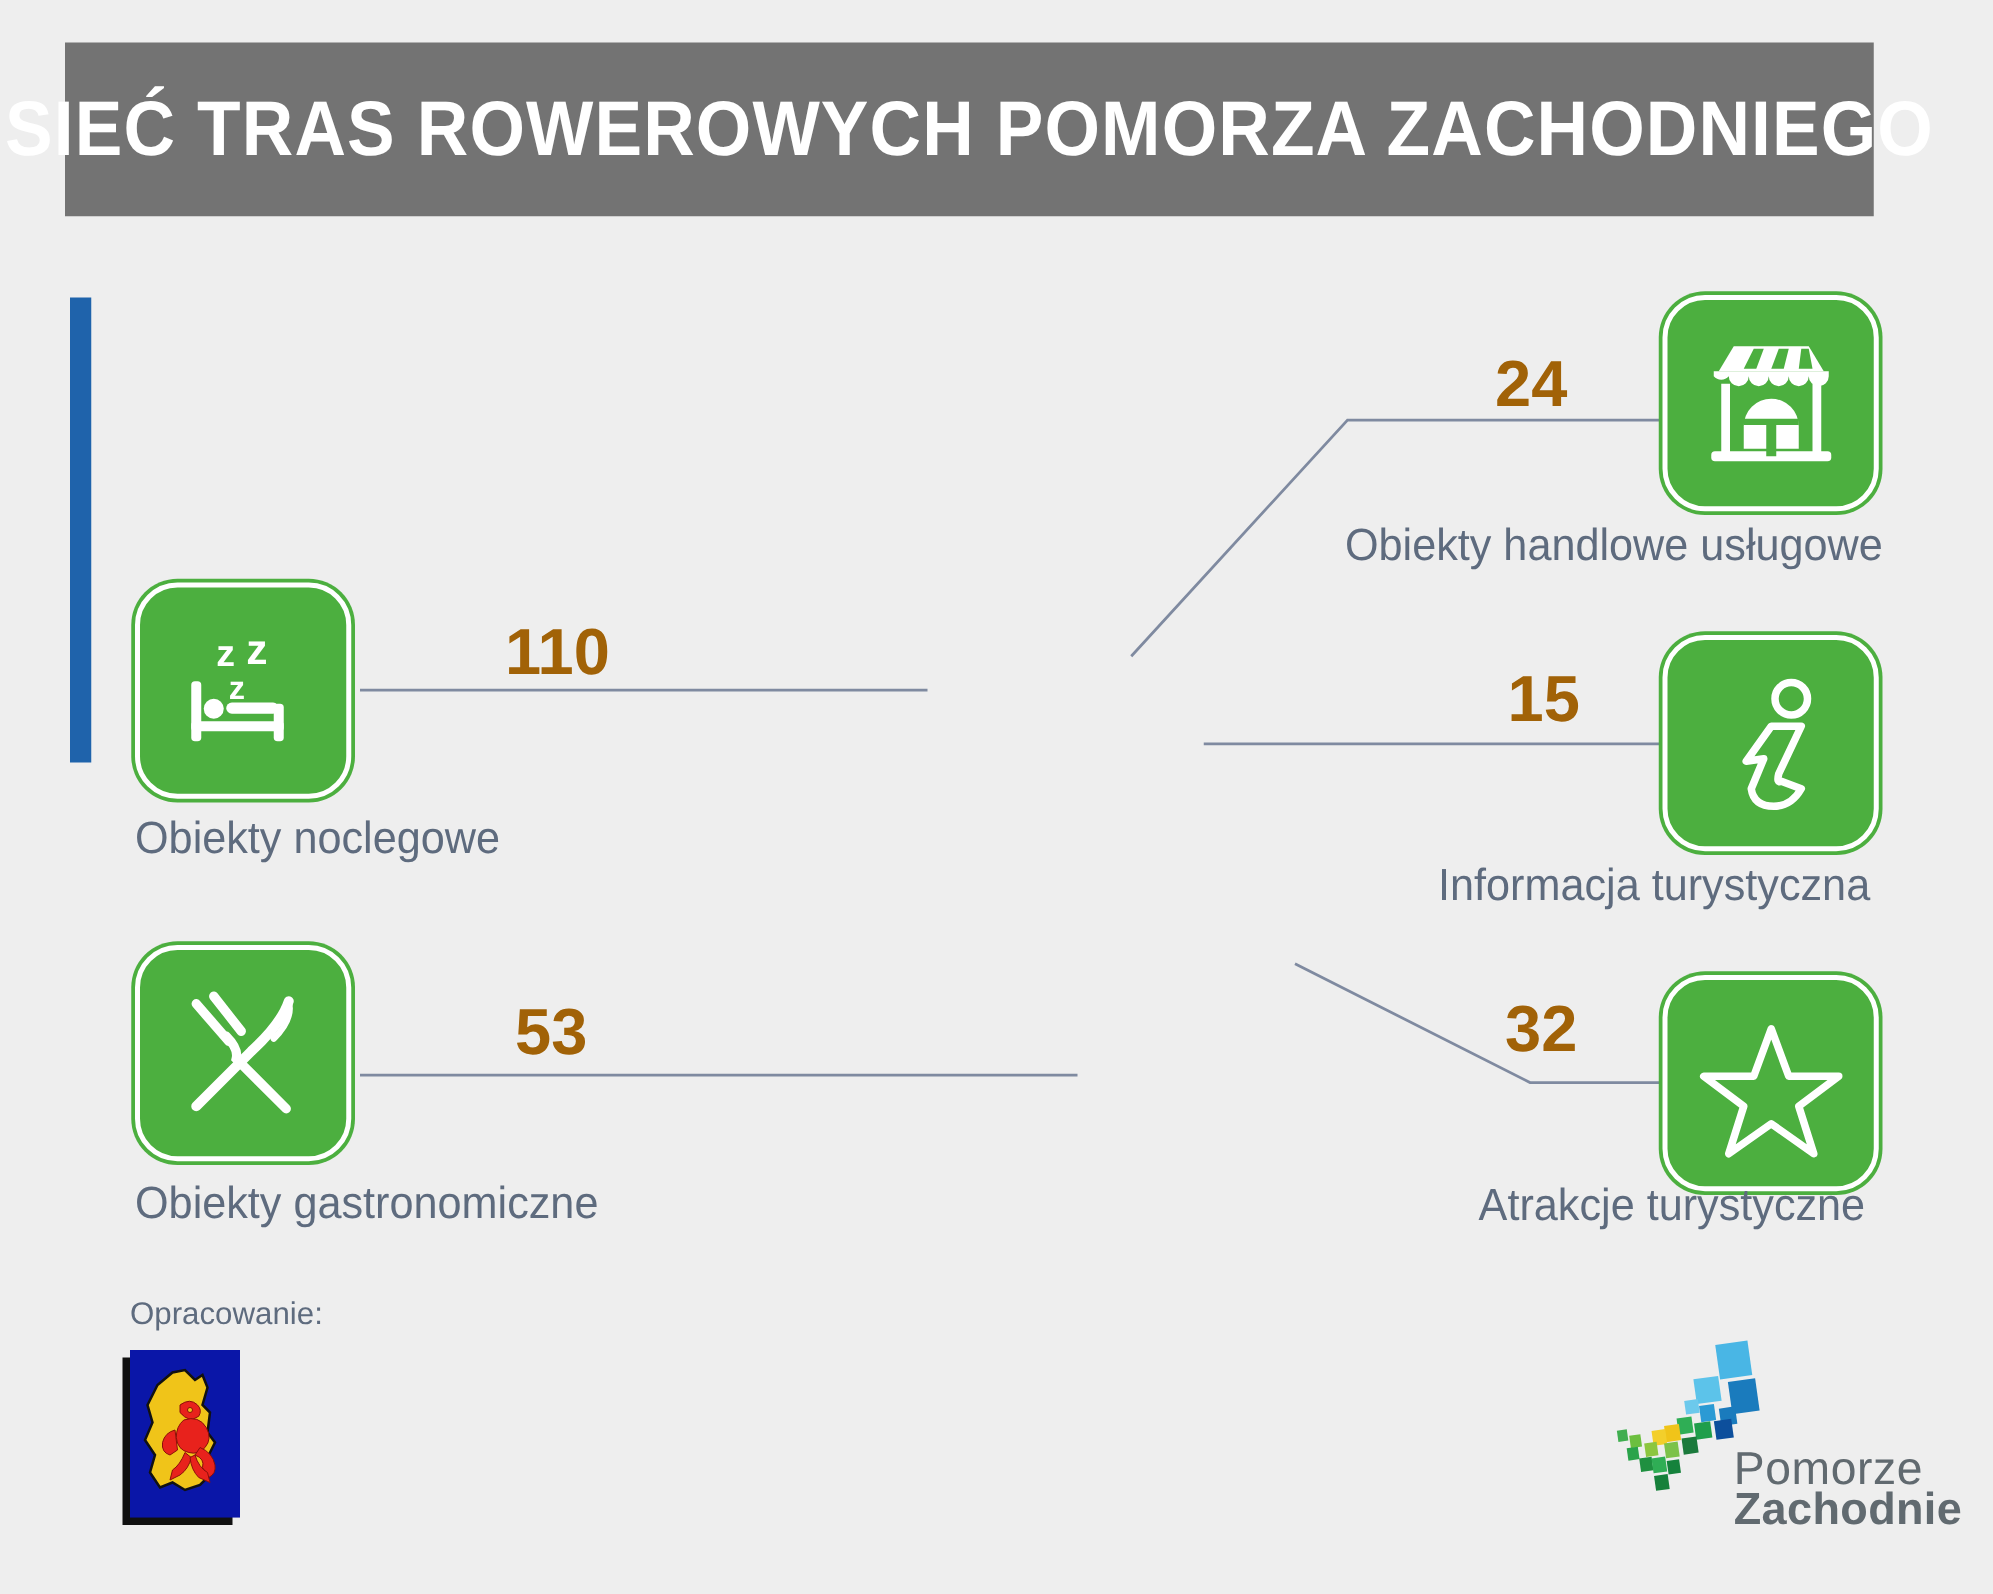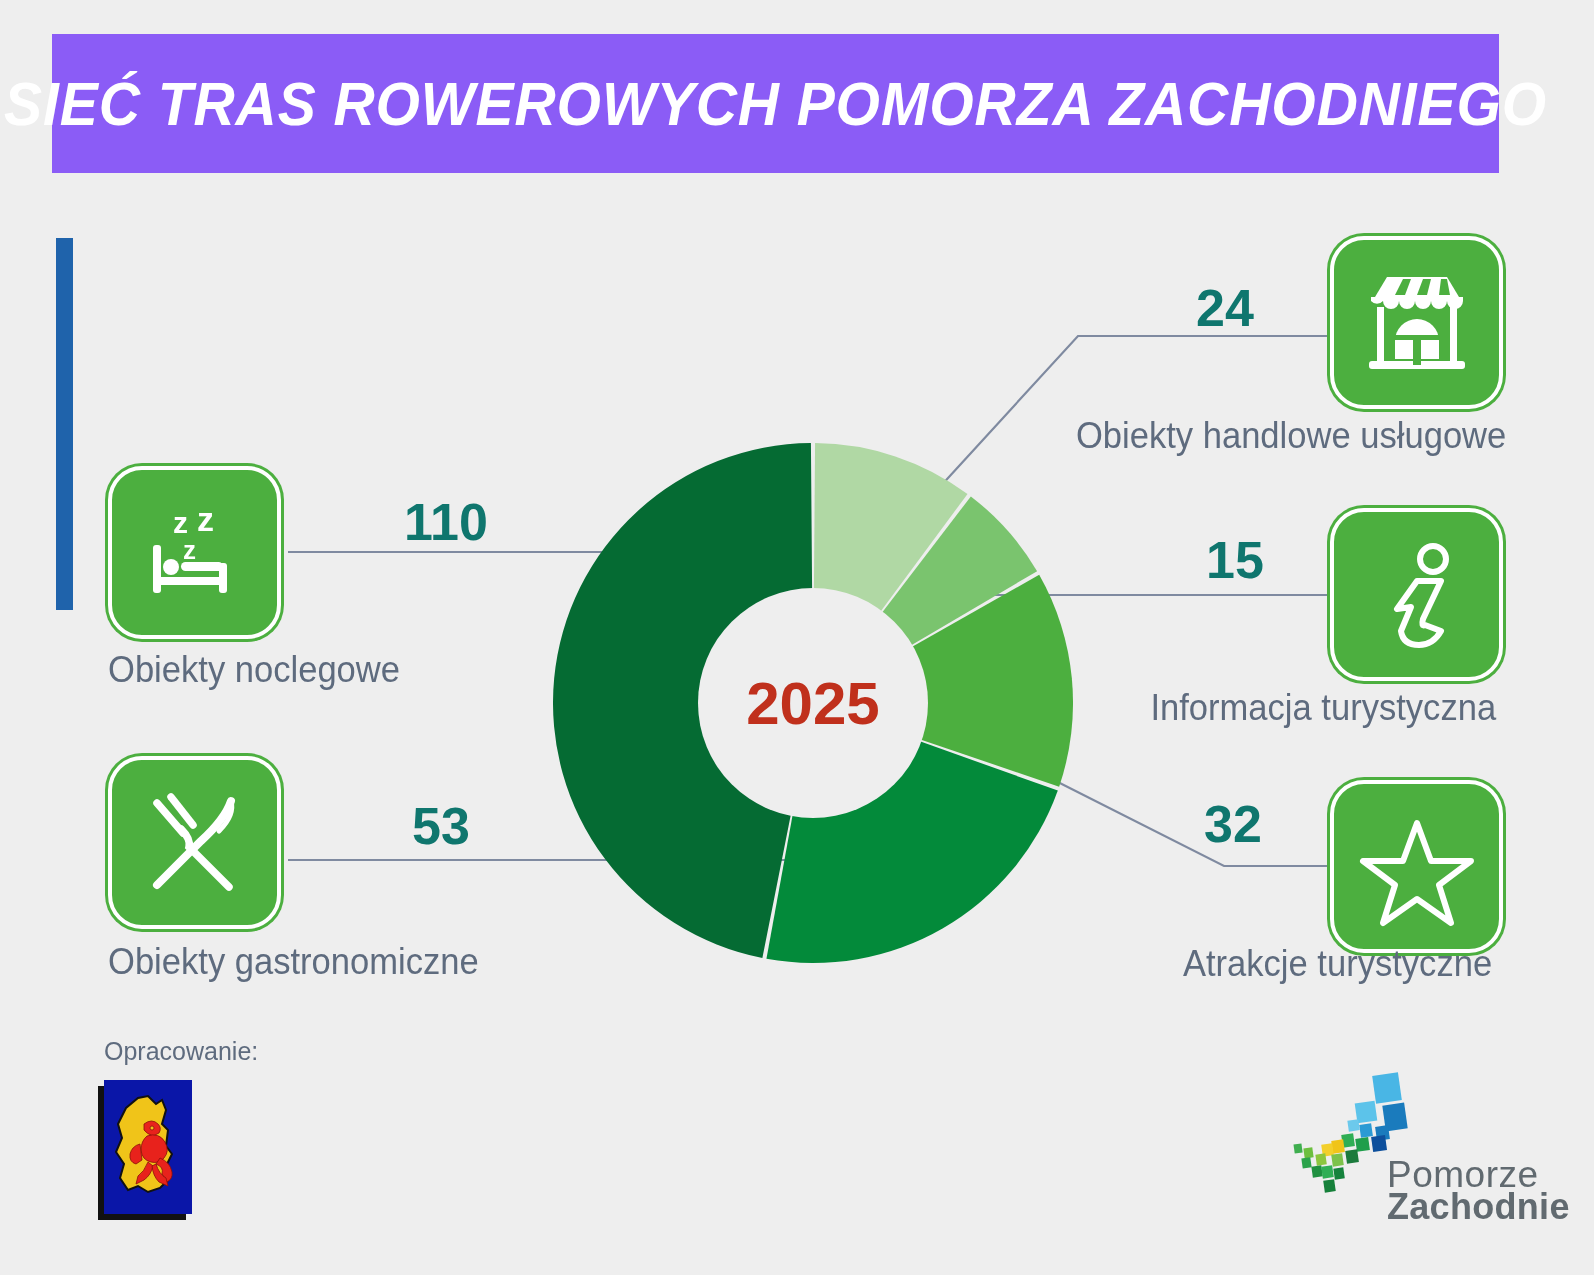--- a/index.html
+++ b/index.html
@@ -8,21 +8,21 @@
     background:#eeeeee;
     font-family:"Liberation Sans", sans-serif;
     overflow:hidden;
     position:relative;
   }
   .stage{position:relative;width:1594px;height:1275px;}
 
   
   .header-band{
     position:absolute;left:52px;top:34px;width:1447px;height:139px;
-    background:#8b5cf6;display:flex;align-items:center;justify-content:center;font-style:italic;
+    background:#737373;display:flex;align-items:center;justify-content:center;
   }
   .header-title{
     color:#ffffff;
     font-family:"Liberation Sans Narrow","Liberation Sans",sans-serif;
     font-size:62px;font-weight:bold;letter-spacing:1px;
     transform:scaleX(0.92);transform-origin:center;
     white-space:nowrap;
   }
 
   
@@ -62,21 +62,21 @@
     position:absolute;width:173px;height:173px;border-radius:34px;
     background:#4caf3f;border:4px solid #ffffff;
     box-shadow:0 0 0 3px #4caf3f;
     display:flex;align-items:center;justify-content:center;
     box-sizing:border-box;
   }
   .tile svg{display:block;}
 
   
   .num{
-    position:absolute;color:#0f766e;font-size:52px;font-weight:bold;
+    position:absolute;color:#a16207;font-size:52px;font-weight:bold;
     font-family:"Liberation Sans Narrow","Liberation Sans",sans-serif;
     line-height:1;white-space:nowrap;
   }
   .lbl{
     position:absolute;color:#5e6b7e;font-size:36px;
     font-family:"Liberation Sans Narrow","Liberation Sans",sans-serif;
     transform:scaleX(0.96);line-height:1;white-space:nowrap;
   }
   .lbl.right{transform-origin:right center;}
   .lbl.left{transform-origin:left center;}
@@ -125,33 +125,20 @@
 
     <line x1="288" y1="860" x2="862" y2="860" stroke="#7f8aa0" stroke-width="2.2"></line>
 
     <polyline points="905,525 1078,336 1367,336" fill="none" stroke="#7f8aa0" stroke-width="2.2"></polyline>
 
     <line x1="963" y1="595" x2="1367" y2="595" stroke="#7f8aa0" stroke-width="2.2"></line>
 
     <polyline points="1036,771 1224,866 1367,866" fill="none" stroke="#7f8aa0" stroke-width="2.2"></polyline>
   </svg>
 
-  <div class="donut-wrap">
-    <svg width="520" height="520" viewBox="0 0 520 520">
-      <g>
-          <path d="M 260 260 L 262.07997781340435 0.008319955626745923 A 260 260 0 0 1 414.52516734192704 50.902002262218076 Z" fill="#b0d8a4"></path>
-          <path d="M 260 260 L 417.8508137638589 53.40106342459663 A 260 260 0 0 1 484.11941078432073 128.2028463520972 Z" fill="#7ac46e"></path>
-          <path d="M 260 260 L 486.19938859772503 131.80547360352952 A 260 260 0 0 1 506.16913681009646 343.67052098661753 Z" fill="#4caf3f"></path>
-          <path d="M 260 260 L 504.7989566153435 347.59834952805414 A 260 260 0 0 1 213.46291771321177 515.8012900128392 Z" fill="#038a3a"></path>
-          <path d="M 260 260 L 209.3762283172416 515.0239865985393 A 260 260 0 0 1 257.92002218659565 0.008319955626745923 Z" fill="#056b33"></path>
-        </g>
-      <circle cx="260" cy="260" r="115" fill="#eeeeee"></circle>
-    </svg>
-    <div class="donut-center-label">2025</div>
-  </div>
 
   <div class="tile" style="left:108px;top:466px;">
     <span>
       <svg width="120" height="120" viewBox="0 0 120 120">
         <g fill="#ffffff">
 
           <text x="38" y="40" font-family="Liberation Sans, sans-serif" font-size="30" font-weight="bold" fill="#ffffff">z</text>
           <text x="62" y="38" font-family="Liberation Sans, sans-serif" font-size="34" font-weight="bold" fill="#ffffff">z</text>
           <text x="48" y="66" font-family="Liberation Sans, sans-serif" font-size="26" font-weight="bold" fill="#ffffff">z</text>
 

